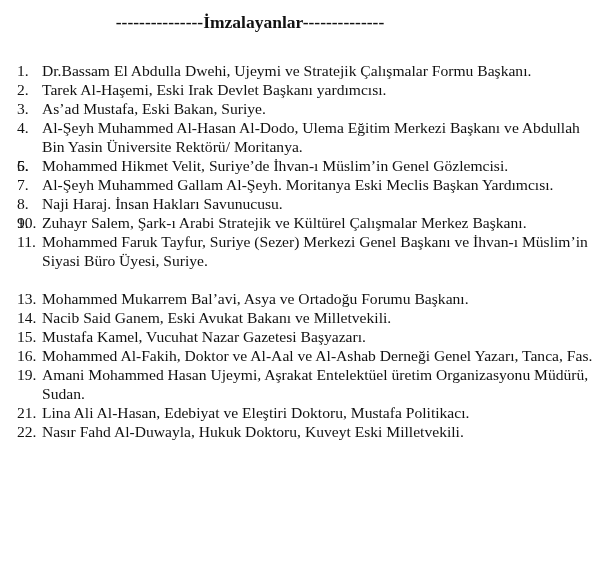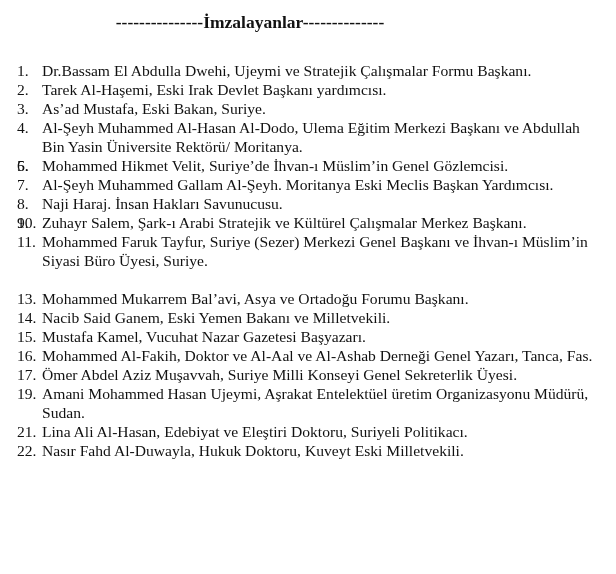--- a/index.html
+++ b/index.html
@@ -24,20 +24,19 @@
   <li class="item"><span class="num">4.</span><span>Al-Şeyh Muhammed Al-Hasan Al-Dodo, Ulema Eğitim Merkezi Başkanı ve Abdullah Bin Yasin Üniversite Rektörü/ Moritanya.</span></li>
   <li class="item"><span class="num">5.</span></li>
   <li class="item"><span class="num">6.</span><span>Mohammed Hikmet Velit, Suriye’de İhvan-ı Müslim’in Genel Gözlemcisi.</span></li>
   <li class="item"><span class="num">7.</span><span>Al-Şeyh Muhammed Gallam Al-Şeyh. Moritanya Eski Meclis Başkan Yardımcısı.</span></li>
   <li class="item"><span class="num">8.</span><span>Naji Haraj. İnsan Hakları Savunucusu.</span></li>
   <li class="item"><span class="num">9.</span></li>
   <li class="item"><span class="num">10.</span><span>Zuhayr Salem, Şark-ı Arabi Stratejik ve Kültürel Çalışmalar Merkez Başkanı.</span></li>
   <li class="item"><span class="num">11.</span><span>Mohammed Faruk Tayfur, Suriye (Sezer) Merkezi Genel Başkanı ve İhvan-ı Müslim’in Siyasi Büro Üyesi, Suriye.</span></li>
   <li class="gap"></li>
   <li class="item"><span class="num">13.</span><span>Mohammed Mukarrem Bal’avi, Asya ve Ortadoğu Forumu Başkanı.</span></li>
-  <li class="item"><span class="num">14.</span><span>Nacib Said Ganem, Eski Yemen Bakanı ve Milletvekili.</span></li>
+  <li class="item"><span class="num">14.</span><span>Nacib Said Ganem, Eski Avukat Bakanı ve Milletvekili.</span></li>
   <li class="item"><span class="num">15.</span><span>Mustafa Kamel, Vucuhat Nazar Gazetesi Başyazarı.</span></li>
   <li class="item"><span class="num">16.</span><span>Mohammed Al-Fakih, Doktor ve Al-Aal ve Al-Ashab Derneği Genel Yazarı, Tanca, Fas.</span></li>
-  <li class="item"><span class="num">17.</span><span>Ömer Abdel Aziz Muşavvah, Suriye Milli Konseyi Genel Sekreterlik Üyesi.</span></li>
   <li class="item"><span class="num">19.</span><span>Amani Mohammed Hasan Ujeymi, Aşrakat Entelektüel üretim Organizasyonu Müdürü, Sudan.</span></li>
-  <li class="item"><span class="num">21.</span><span>Lina Ali Al-Hasan, Edebiyat ve Eleştiri Doktoru, Suriyeli Politikacı.</span></li>
+  <li class="item"><span class="num">21.</span><span>Lina Ali Al-Hasan, Edebiyat ve Eleştiri Doktoru, Mustafa Politikacı.</span></li>
   <li class="item"><span class="num">22.</span><span>Nasır Fahd Al-Duwayla, Hukuk Doktoru, Kuveyt Eski Milletvekili.</span></li>
 </ul>
 
 </body></html>

